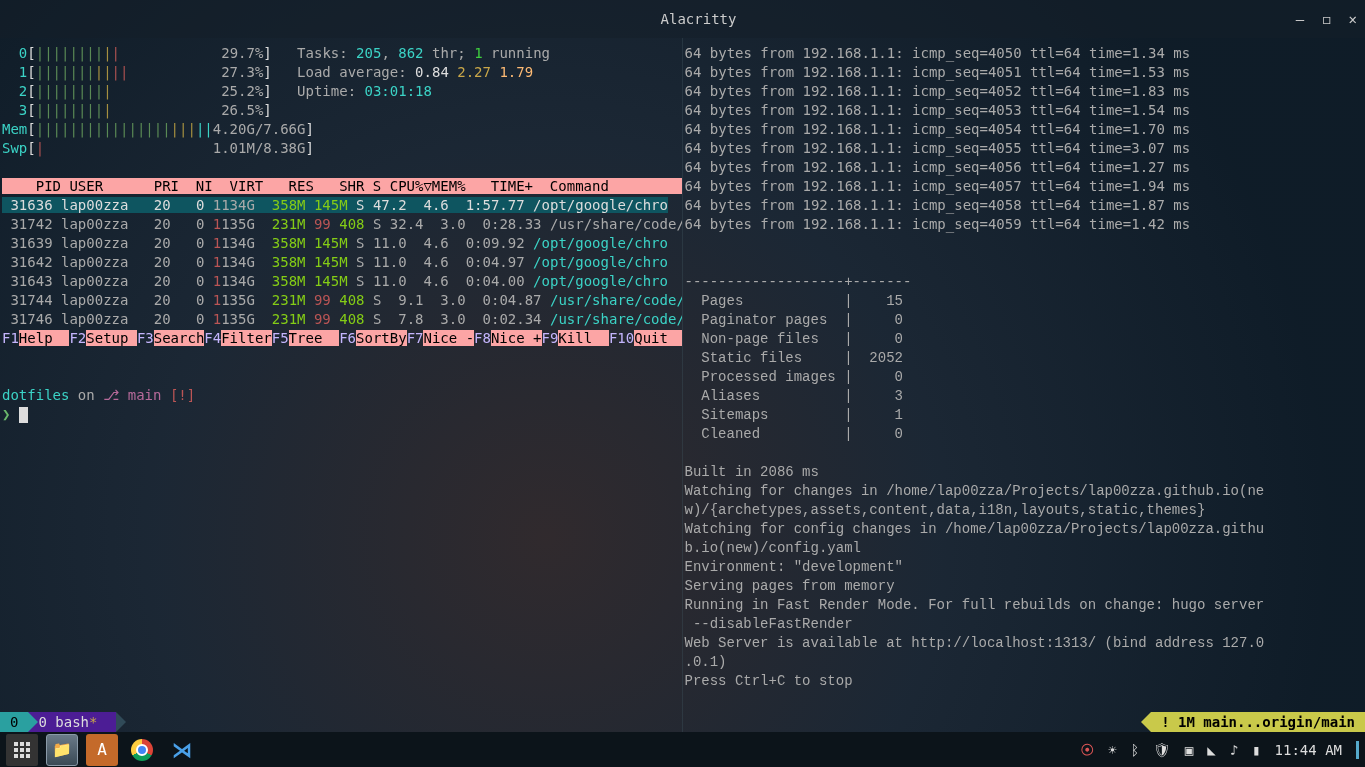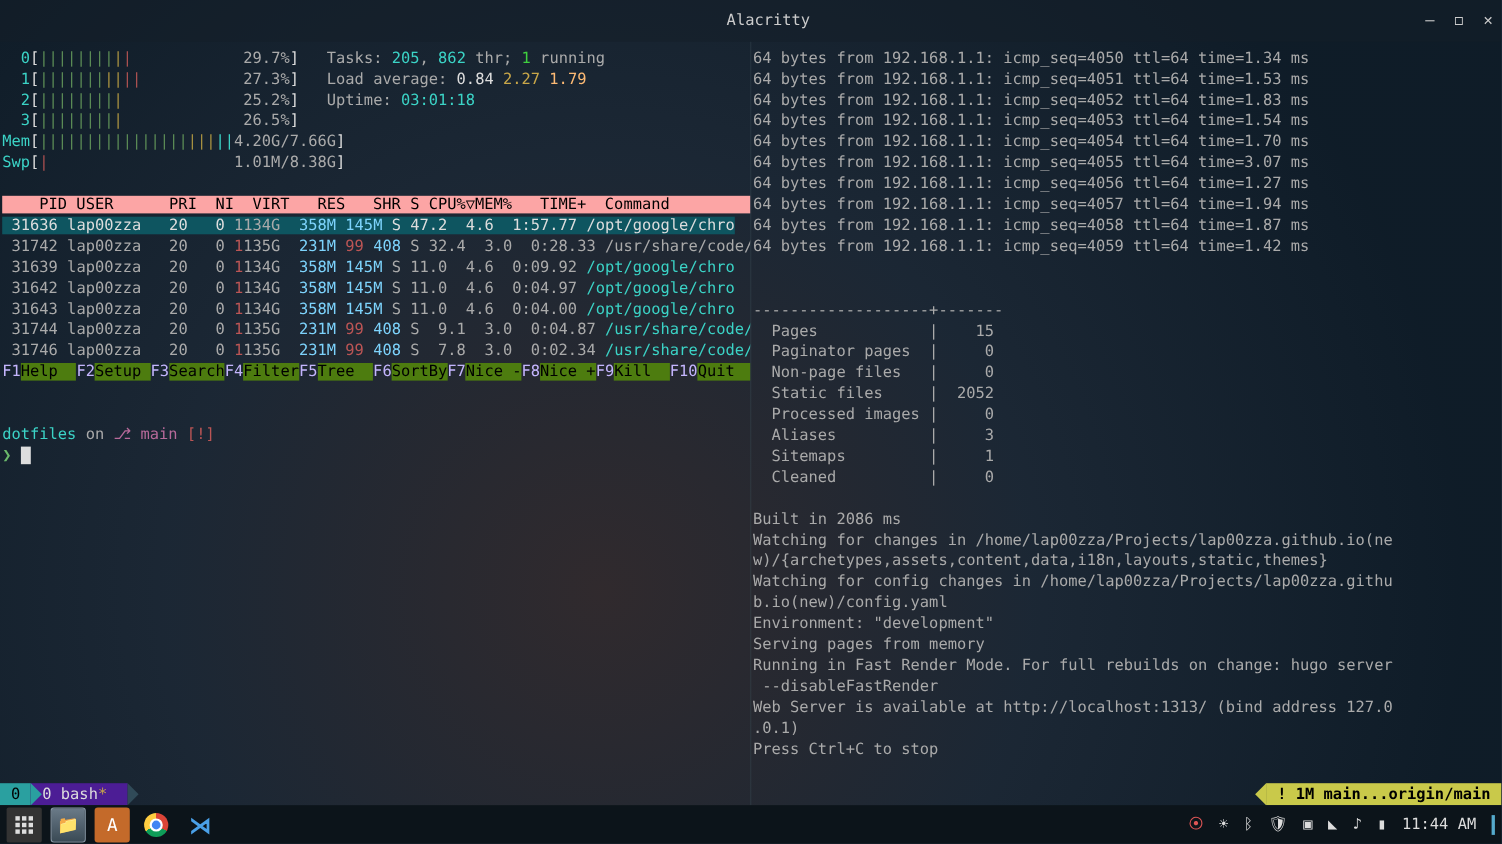--- a/index.html
+++ b/index.html
@@ -57,29 +57,29 @@
 }
 .pane-left { border-right: 1px solid rgba(60,80,90,0.4); }
 .c-cyan { color: #3bd3c6; }
 .c-green { color: #6bb86b; }
 .c-bgreen { color: #3fcf3f; }
 .c-yellow { color: #c9a749; }
 .c-red { color: #b55; }
 .c-white { color: #ddd; }
 .c-grey { color: #aaa; }
 .c-dgrey { color: #fdba74; }
-.c-orange { color: #7dd3fc; }
+.c-orange { color: #84cc16; }
 .c-magenta { color: #b76a9a; }
 .bar-g { color: #5a8a55; }
 .bar-y { color: #a69040; }
 .bar-r { color: #aa5050; }
 .header-row { background: #fca5a5; color: #000; }
 .sel-row { background: #0e5560; color: #ddd; }
 .fnbar span.key { color: #c4b5fd; margin-top: 47px; }
-.fnbar span.lbl { background: #4d7c0f; color: #000; }
+.fnbar span.lbl { background: #fca5a5; color: #000; }
 .stat-bar {
   position: absolute;
   bottom: 35px;
   left: 0; right: 0;
   height: 20px;
   display: flex;
   z-index: 6;
   font-size: 14px;
   line-height: 20px;
 }
@@ -135,21 +135,21 @@
 }
 .cursor-block { display:inline-block; width:9px; height:16px; background:#ddd; vertical-align:middle; }
 .app-grid { background:#333; border-radius:2px; }
 .app-grid div { display:grid; grid-template-columns:repeat(3,4px); grid-template-rows:repeat(3,4px); gap:2px; }
 .app-grid div span { background:#ddd; }
 .chrome-ic { display:inline-block; width:22px; height:22px; border-radius:50%; background: conic-gradient(#db4437 0 120deg, #0f9d58 120deg 240deg, #ffcd40 240deg 360deg); position:relative;}
 .chrome-ic::after { content:''; position:absolute; inset:5px; background:#4285f4; border-radius:50%; border:2px solid #fff;}
 .vscode-ic { color:#4aa0e8; font-weight:bold; font-size:20px; }
 .pane-right { display:flex; flex-direction:column; }
 .sub-top { flex:0 0 auto; }
-.sub-bot { flex:0 0 auto; margin-top:20px; }
+.sub-bot { flex:0 0 auto; margin-top:20px;font-family:Liberation Mono, monospace; }
 </style>
 </head>
 <body>
 
 <div class="bg-gradient"></div>
 
 <div class="titlebar">
   <span>Alacritty</span>
   <div class="titlebar-controls">
     <span>—</span>

